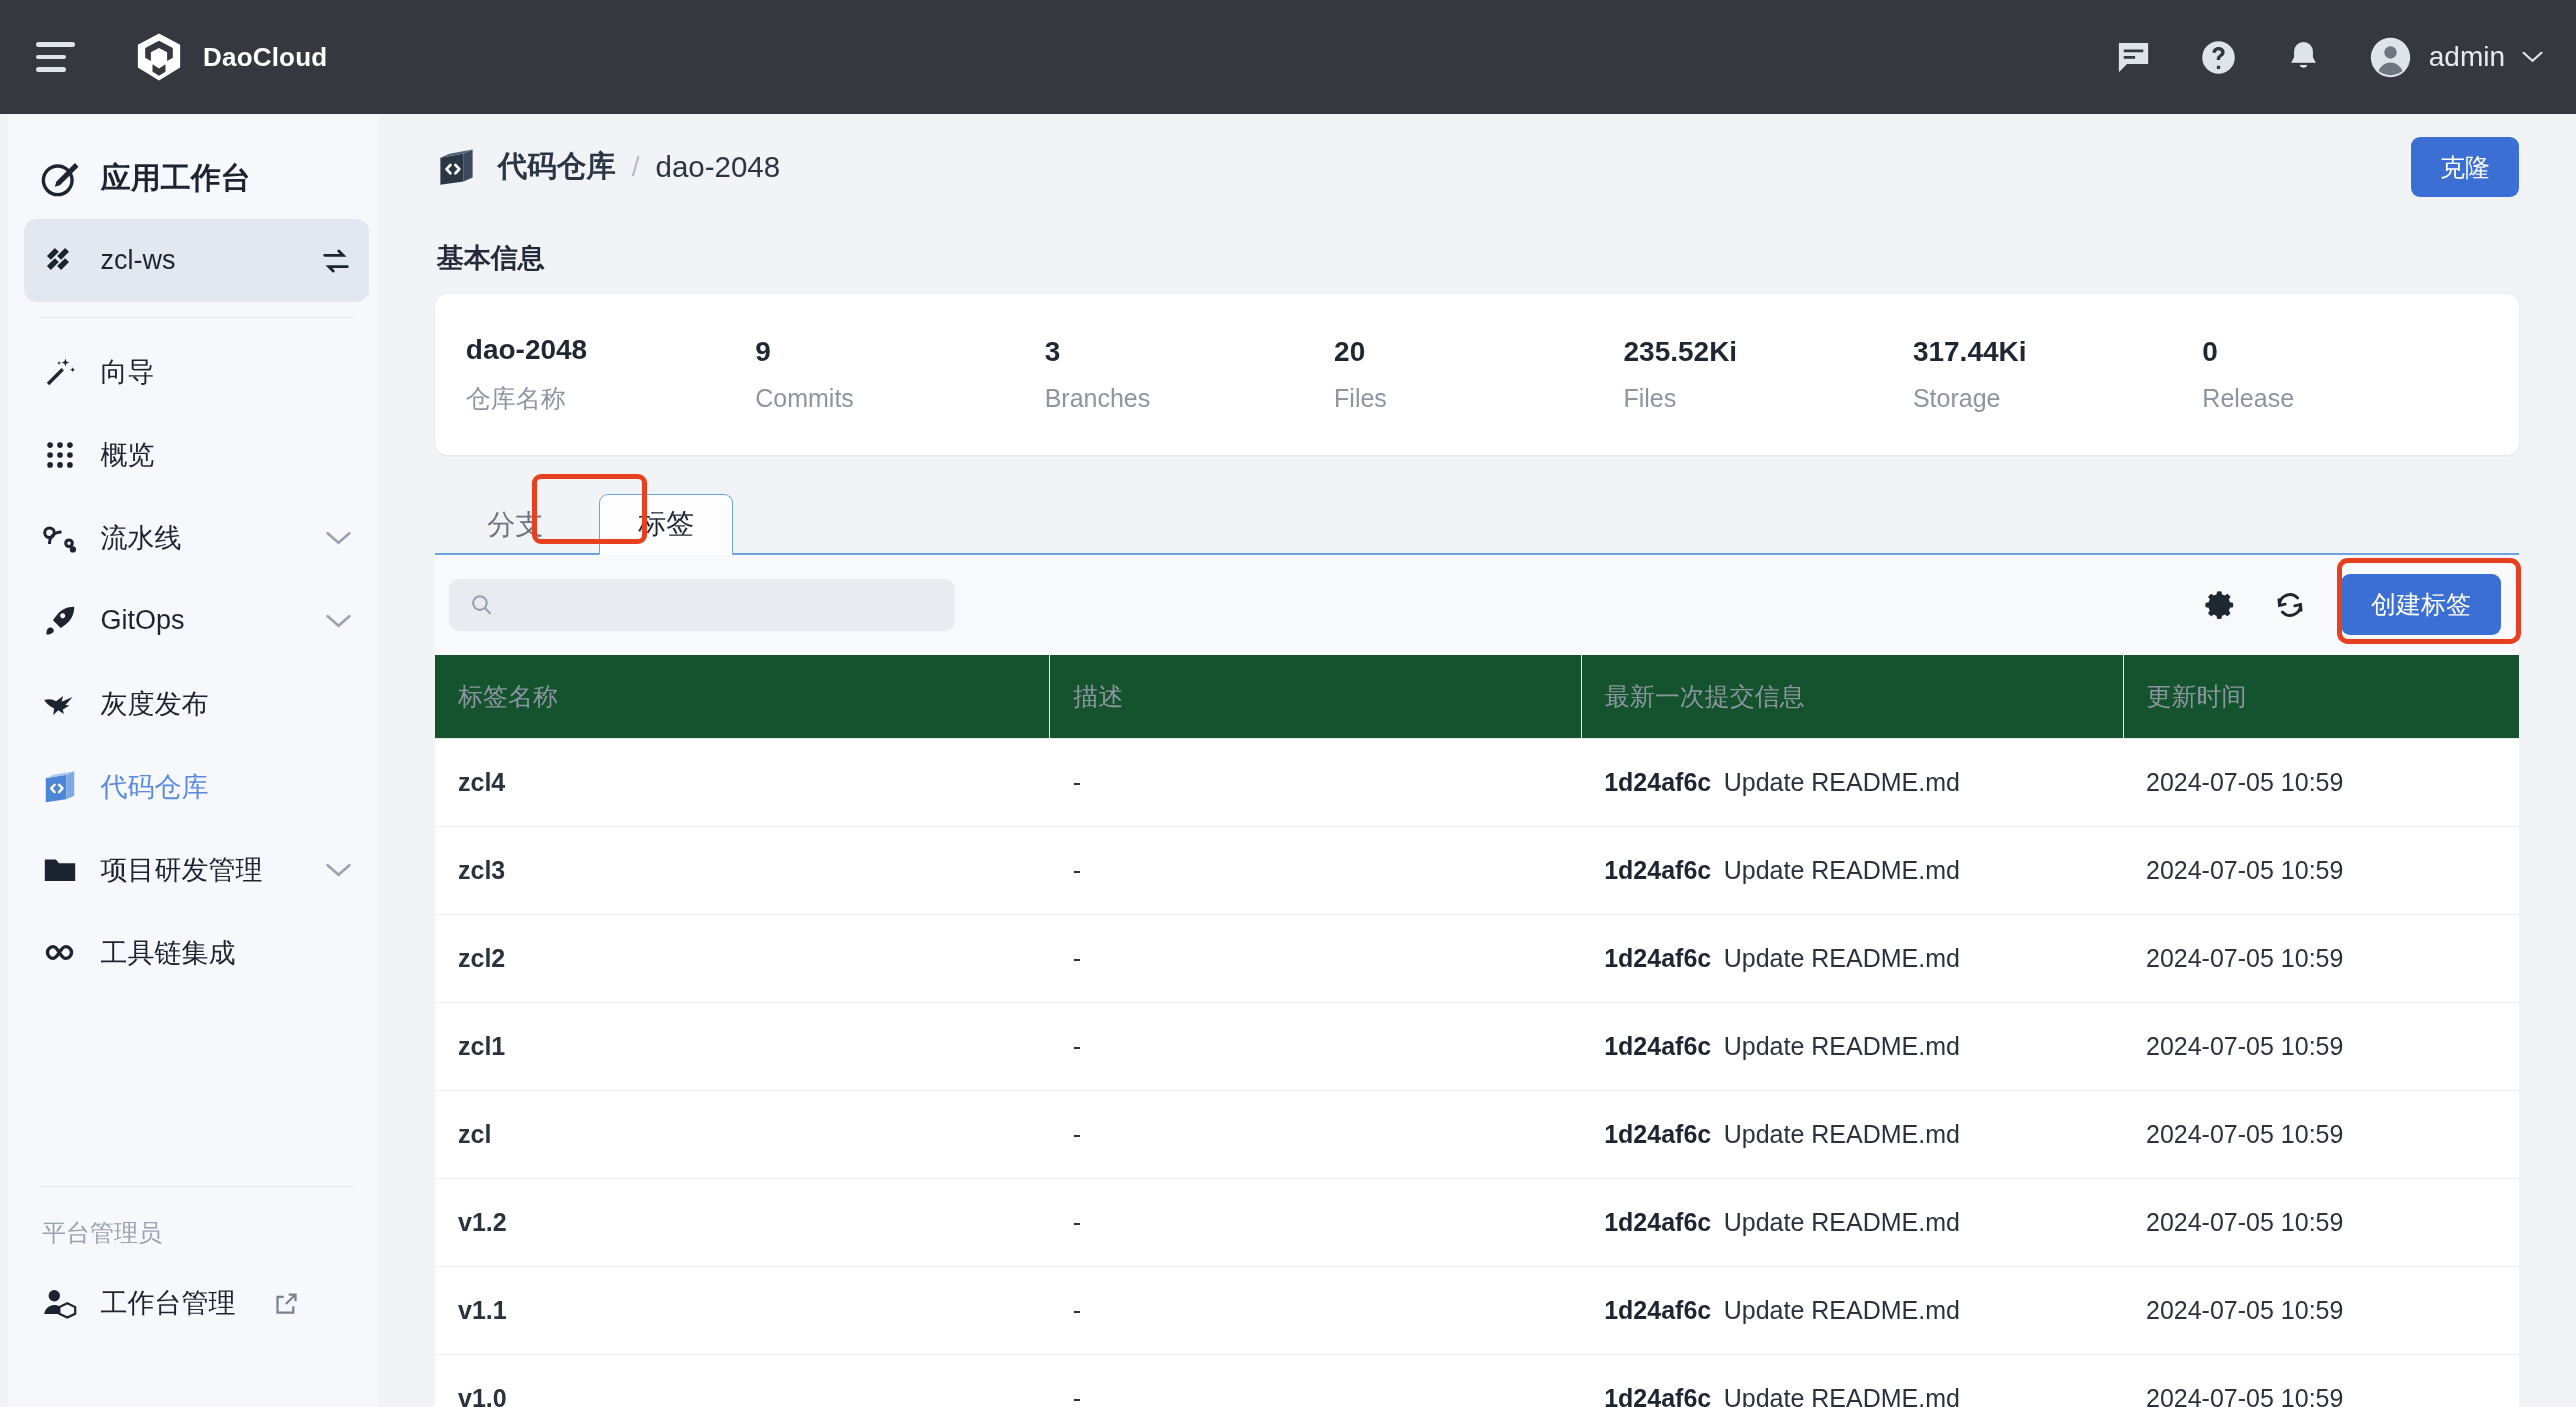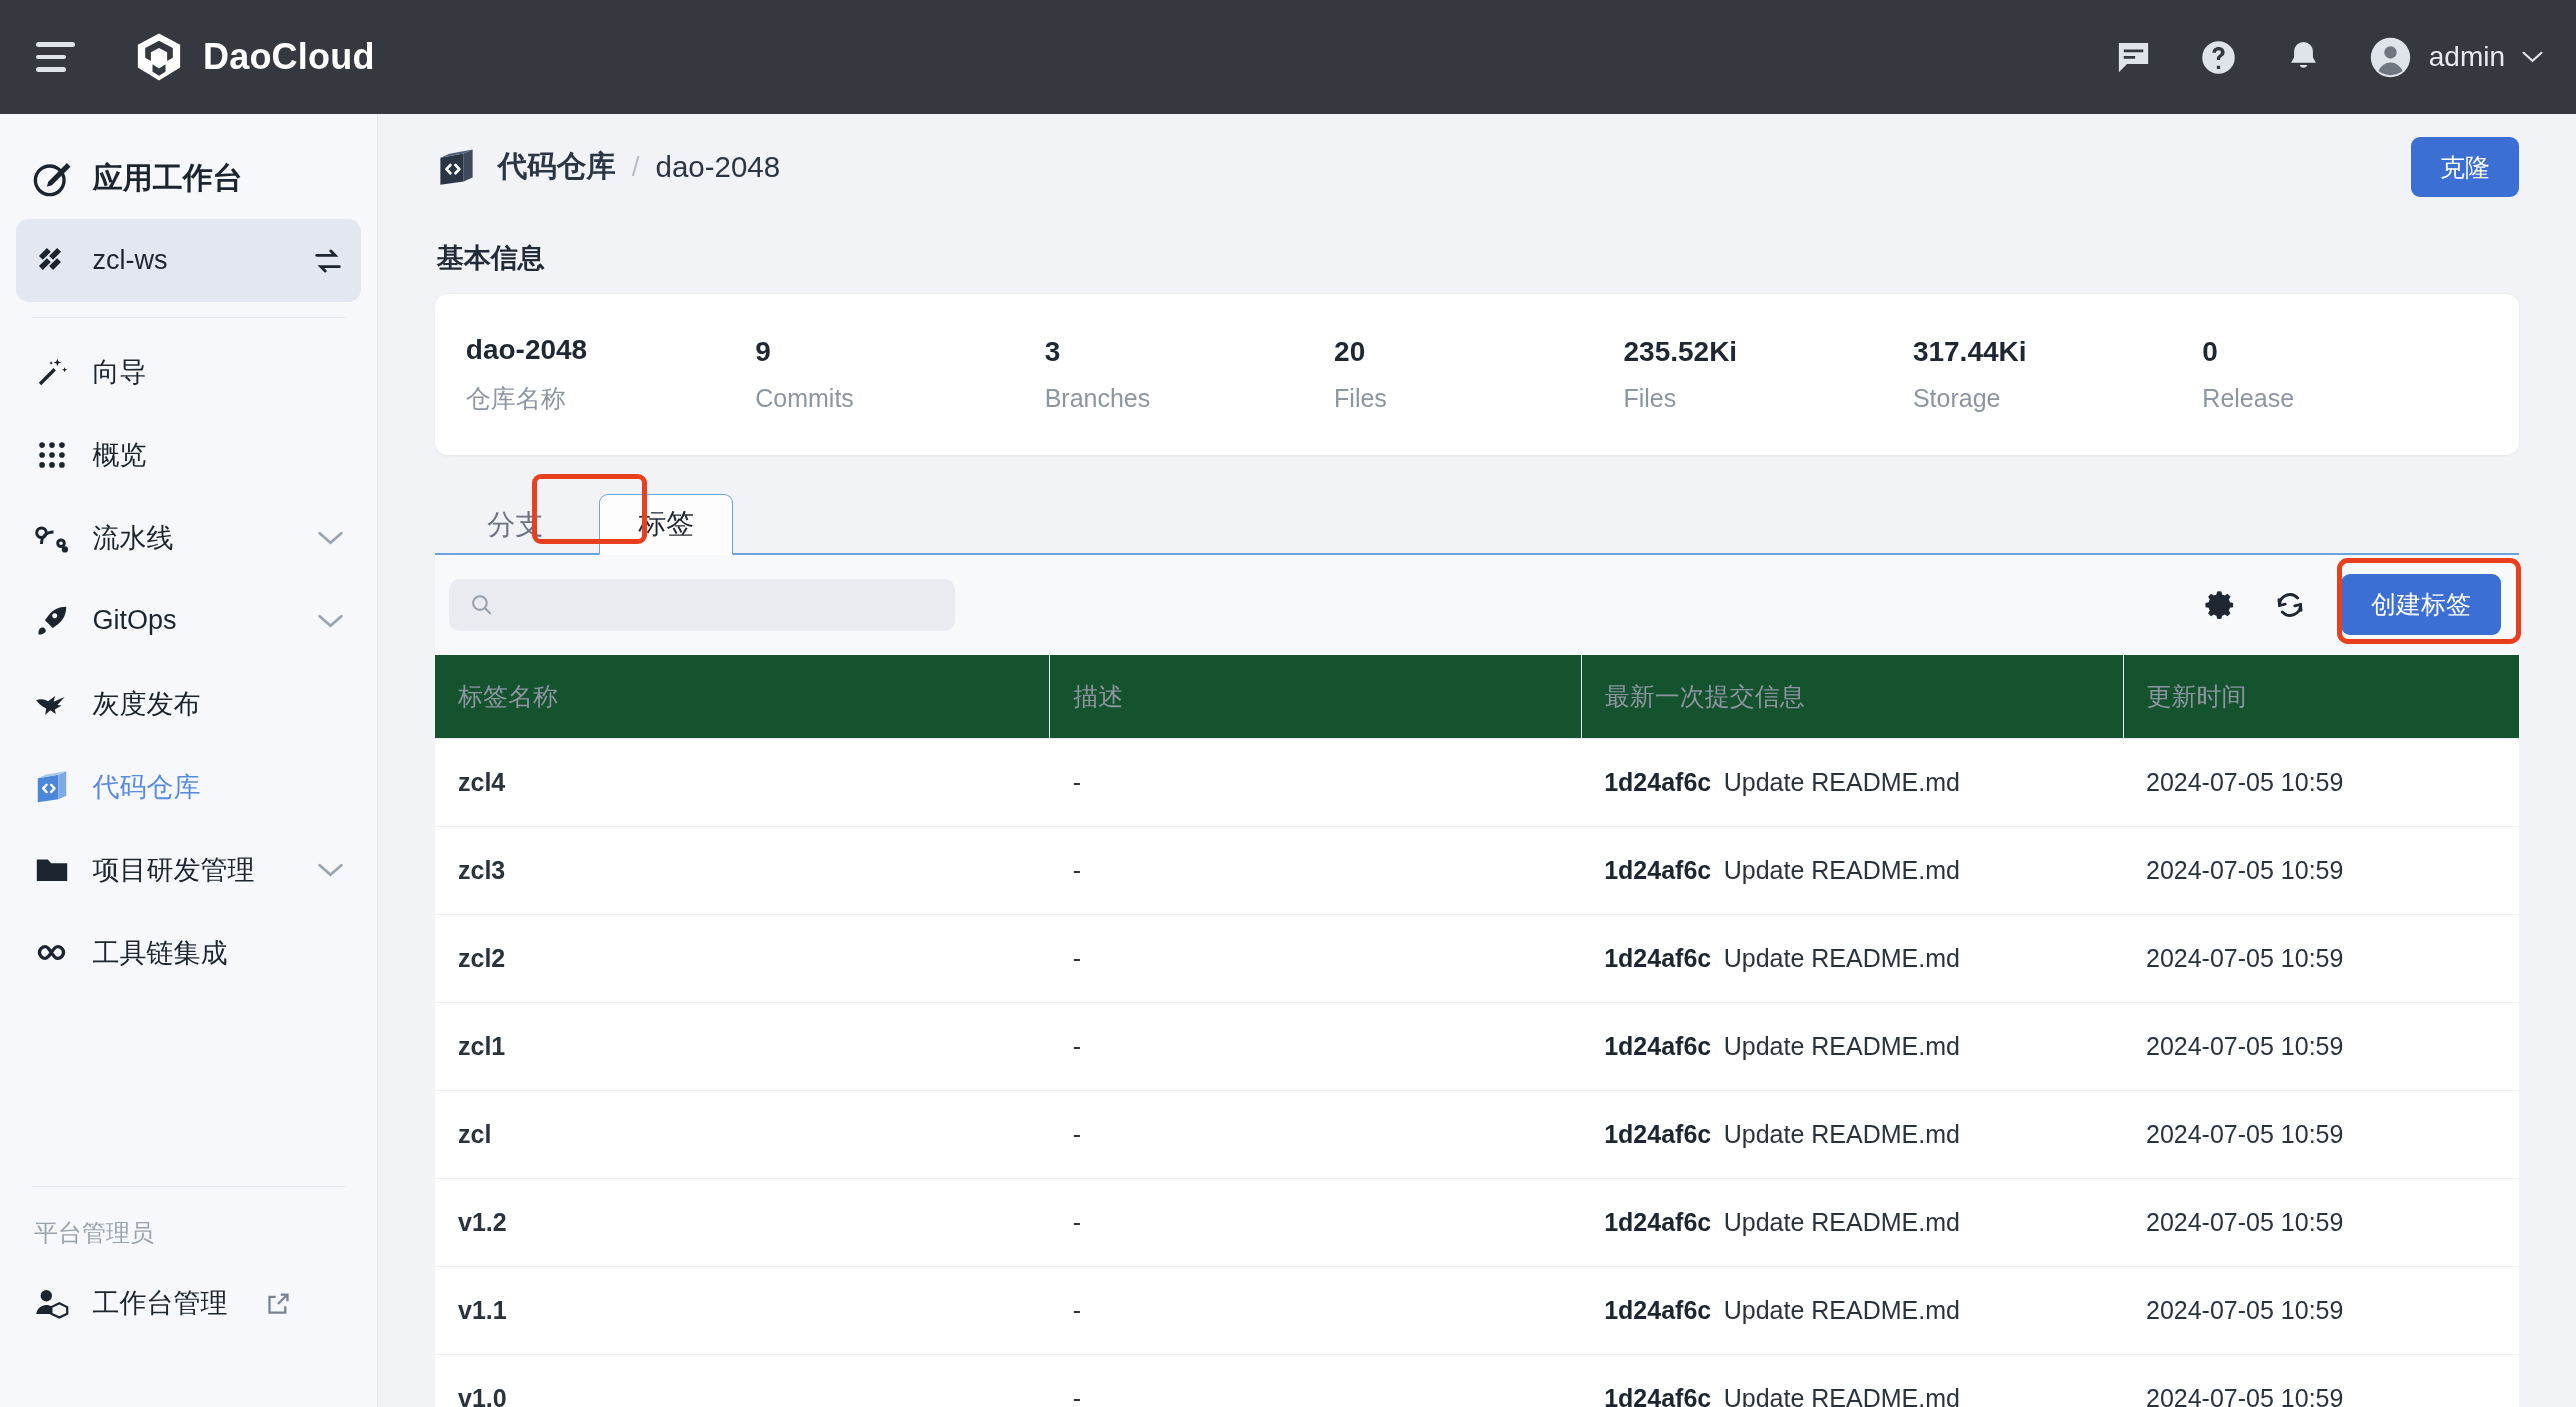--- a/index.html
+++ b/index.html
@@ -23,31 +23,31 @@
   }
   .hamburger { width: 50px; height: 50px; display: flex; flex-direction: column;
     justify-content: center; gap: 8px; cursor: pointer; }
   .hamburger span { display: block; height: 4.5px; background: #dfe3ea; border-radius: 2.7px; }
   .hamburger span:nth-child(1) { width: 39px; }
   .hamburger span:nth-child(2) { width: 30px; }
   .hamburger span:nth-child(3) { width: 30px; }
 
   .brand { display: flex; align-items: center; gap: 18px; margin-left: 47px; }
   .brand-logo { width: 52px; height: 52px; }
-  .brand-name { color: #ffffff; font-size: 36px; font-weight: bold; letter-spacing: 0.2px; }
+  .brand-name { color: #ffffff; font-size: 26px; font-weight: bold; letter-spacing: 0.2px; }
 
   .top-right { margin-left: auto; display: flex; align-items: center; gap: 44px; }
   .top-icon { width: 41px; height: 41px; display: flex; align-items: center; justify-content: center; cursor: pointer; }
   .user-block { display: flex; align-items: center; gap: 16px; cursor: pointer; }
   .user-name { color: #e7eaf0; font-size: 28px; }
   .caret-down { width: 23px; height: 12.5px; }
 
   
   .sidebar {
-    position: absolute; top: 114px; left: 0;
+    position: absolute; top: 114px; left: 8px;
     width: 378px; height: 1293px;
     background: #f6f8fb;
     border-right: 0.9px solid #e3e7ee;
     padding-top: 19.7px;
     overflow: hidden;
   }
   .ws-title { display: flex; align-items: center; gap: 19.7px; padding: 23px 30px 19.7px 30px; }
   .ws-title-text { font-size: 30px; font-weight: bold; color: #1c2430; }
 
   .nav-item {

